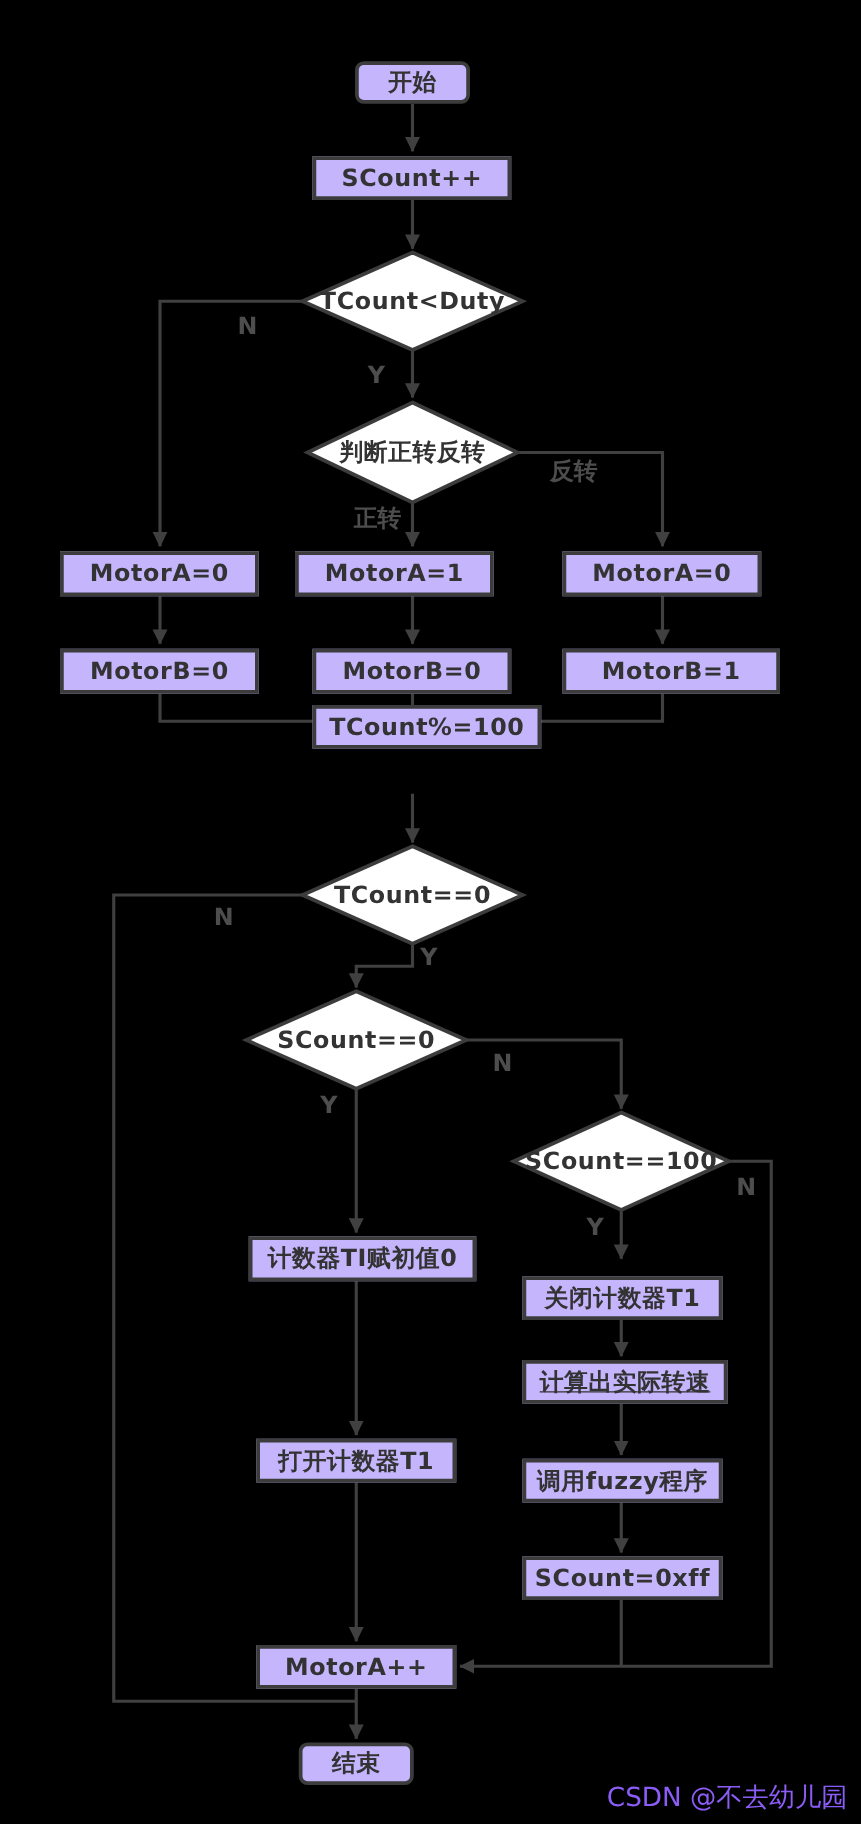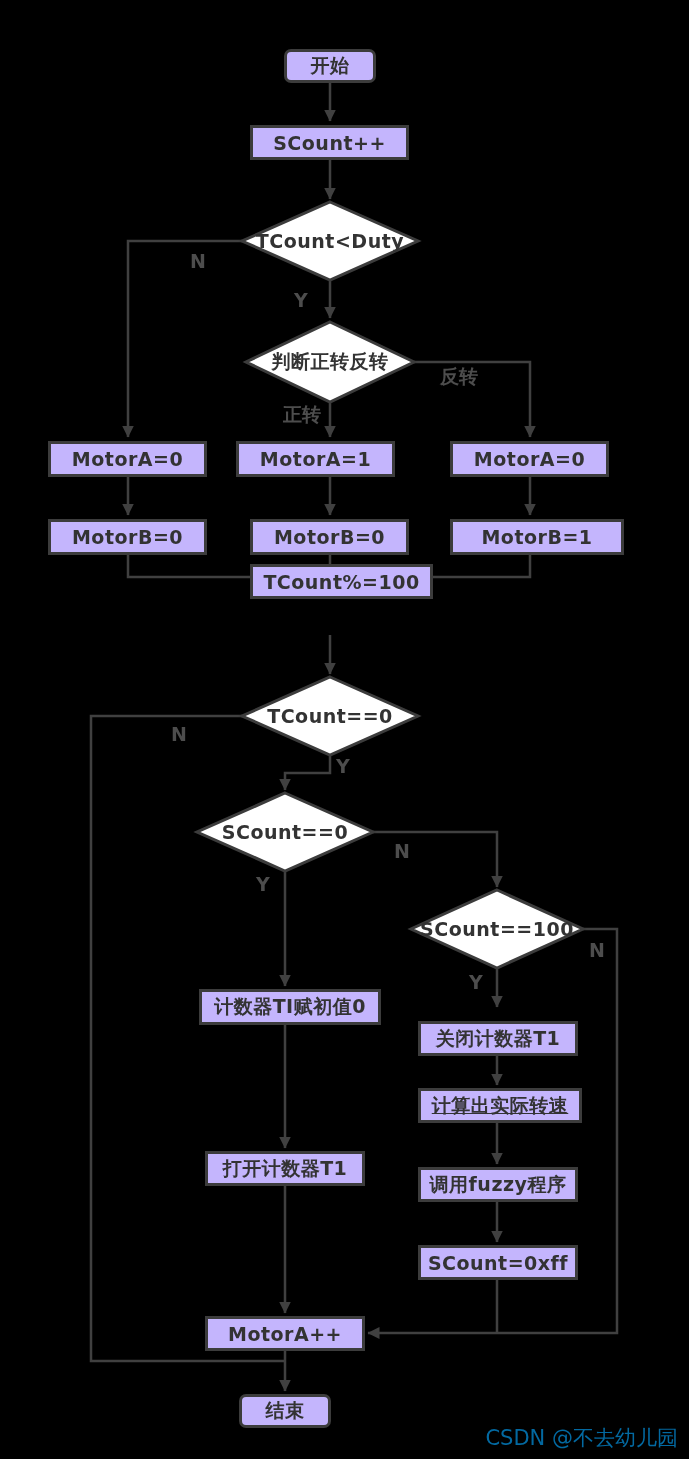--- a/index.html
+++ b/index.html
@@ -56,21 +56,21 @@
     font-weight: bold;
     font-size: 19px;
     z-index: 2;
     transform: translate(-50%, -50%);
     white-space: nowrap;
   }
   .watermark {
     position: absolute;
     right: 11px;
     bottom: 7px;
-    color: #0369a1;
+    color: #8b5cf6;
     font-size: 21px;
     font-weight: normal;
     z-index: 2;
     white-space: nowrap;
   }
 </style>
 </head>
 <body>
 
 <div class="stage">

